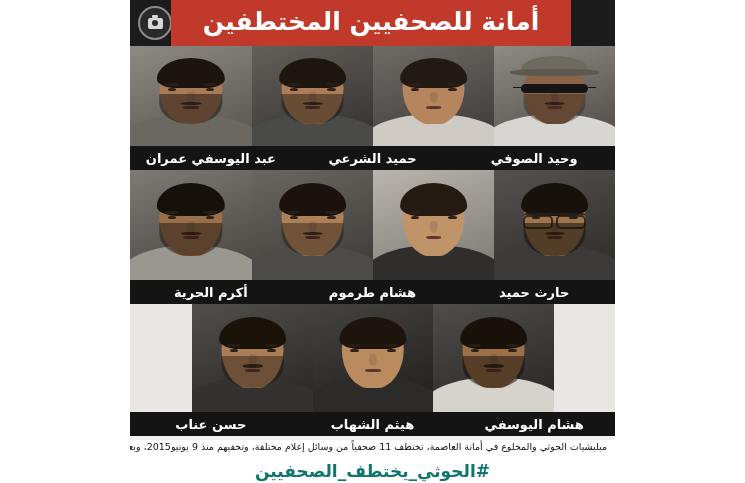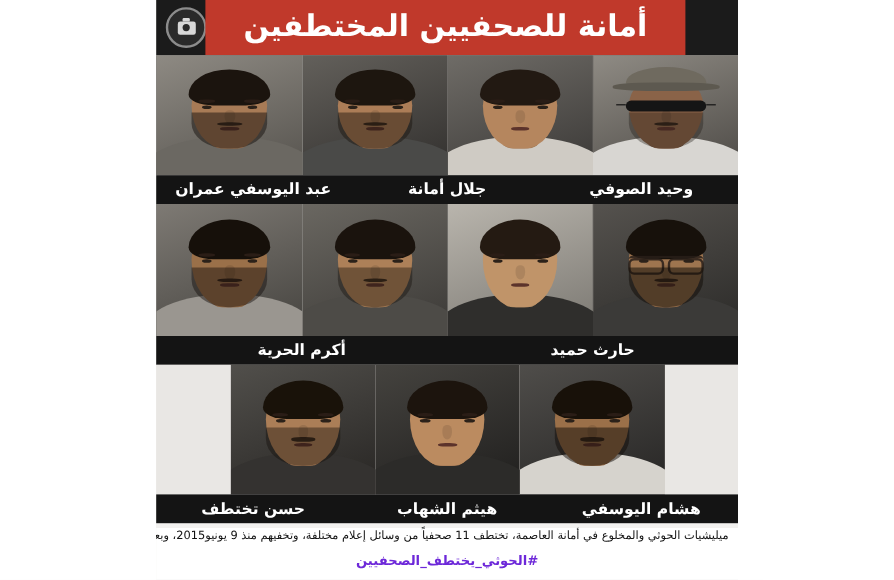--- a/index.html
+++ b/index.html
@@ -319,22 +319,22 @@
     text-align: center;
   }
   .footer-line {
     color: #111111;
     font-size: 9.5px;
     line-height: 1.45;
     padding: 0 8px;
     white-space: nowrap;
   }
   .hashtag {
-    color: #6d28d9;
-    font-size: 11px;
+    color: #0f766e;
+    font-size: 17px;
     font-weight: bold;
     margin-top: 7px;
     letter-spacing: 0;
   }
 </style>
 </head>
 <body>
 
 <div class="poster">
   <div class="canvas">
@@ -417,21 +417,21 @@
             <div class="mustache"></div>
             <div class="mouth"></div>
             <div class="beard" style="background:rgba(22,16,11,0.5);"></div>
           </div>
         </div>
       </div>
     </div>
 
     <div class="namebar" style="top:146px;height:24px;">
       <div class="name">وحيد الصوفي</div>
-      <div class="name">جلال أمانة</div>
+      <div class="name">حميد الشرعي</div>
       <div class="name">عبد اليوسفي عمران</div>
     </div>
 
     <div class="row" style="top:170px;height:110px;">
       <div class="row-photos">
 
         <div class="cell" style="flex:0 0 121px;">
           <div class="portrait">
             <div class="bg" style="background:linear-gradient(160deg,#55524e,#2b2a28);"></div>
             <div class="shoulders" style="background:#3b3a38;"></div>
@@ -497,20 +497,21 @@
             <div class="mustache"></div>
             <div class="mouth"></div>
             <div class="beard" style="background:rgba(18,12,8,0.45);"></div>
           </div>
         </div>
       </div>
     </div>
 
     <div class="namebar" style="top:280px;height:24px;">
       <div class="name">حارث حميد</div>
+      <div class="name">هشام طرموم</div>
       <div class="name">أكرم الحرية</div>
     </div>
 
     <div class="row" style="top:304px;height:108px;left:62px;width:362px;">
       <div class="row-photos">
 
         <div class="cell" style="flex:0 0 121px;">
           <div class="portrait">
             <div class="bg" style="background:linear-gradient(160deg,#4f4d4a,#262524);"></div>
             <div class="shoulders" style="background:#d6d3cd;"></div>
@@ -563,21 +564,21 @@
         </div>
       </div>
     </div>
 
     <div style="position:absolute;left:0;top:304px;width:62px;height:108px;background:#e9e7e4;"></div>
     <div style="position:absolute;left:424px;top:304px;width:61px;height:108px;background:#e9e7e4;"></div>
 
     <div class="namebar" style="top:412px;height:24px;">
       <div class="name">هشام اليوسفي</div>
       <div class="name">هيثم الشهاب</div>
-      <div class="name">حسن تختطف</div>
+      <div class="name">حسن عناب</div>
     </div>
 
     <div class="footer" style="top:440px;height:43px;">
       <div class="footer-line">ميليشيات الحوثي والمخلوع في أمانة العاصمة، تختطف 11 صحفياً من وسائل إعلام مختلفة، وتخفيهم منذ 9 يونيو2015، وبعضهم منذ ابريل 2015</div>
       <div class="hashtag">#الحوثي_يختطف_الصحفيين</div>
     </div>
 
   </div>
 </div>
 

